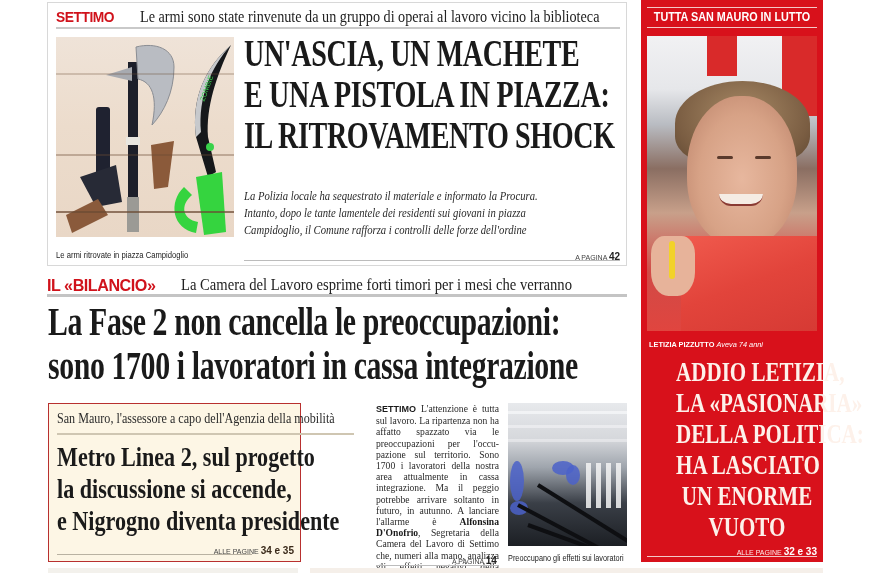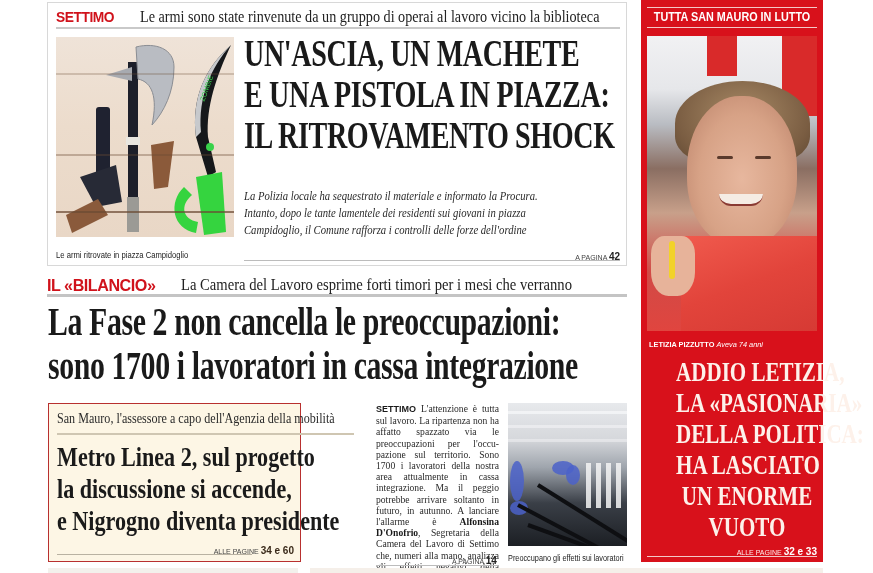--- a/index.html
+++ b/index.html
@@ -165,21 +165,21 @@
   <div id="cream-kicker" class="abs">San Mauro, l'assessore a capo dell'Agenzia della mobilità</div>
   <div id="cream-rule1" class="abs"></div>
   <div id="cream-headline" class="abs">
     <div>Metro Linea 2, sul progetto</div>
     <div>la discussione si accende,</div>
     <div>e Nigrogno diventa presidente</div>
   </div>
   <div id="cream-rule2" class="abs"></div>
   <div id="cream-pageref" class="abs">
     <span>ALLE PAGINE</span>
-    <span class="pagenum">34 e 60</span>
+    <span class="pagenum">34 e 35</span>
   </div>
 </div>
 
 <div id="text-col" class="abs">
   <span class="lead">SETTIMO</span><span> L'attenzione è tutta sul lavoro. La ripartenza non ha affatto spazzato via le preoccupazioni per l'occu­pazione sul territorio. Sono 1700 i lavoratori della nostra area attualmente in cassa integrazione. Ma il peggio potrebbe arrivare soltanto in futuro, in autunno. A lan­ciare l'allarme è </span><b>Alfonsina D'Onofrio</b><span>, Segretaria della Camera del Lavoro di Set­timo che, numeri alla mano, analizza gli effetti negativi della pandemia sul mondo del lavoro.</span>
 </div>
 <div id="textcol-rule" class="abs"></div>
 <div id="textcol-pageref" class="abs">
   <span>A PAGINA</span>
   <span class="pagenum">14</span>

